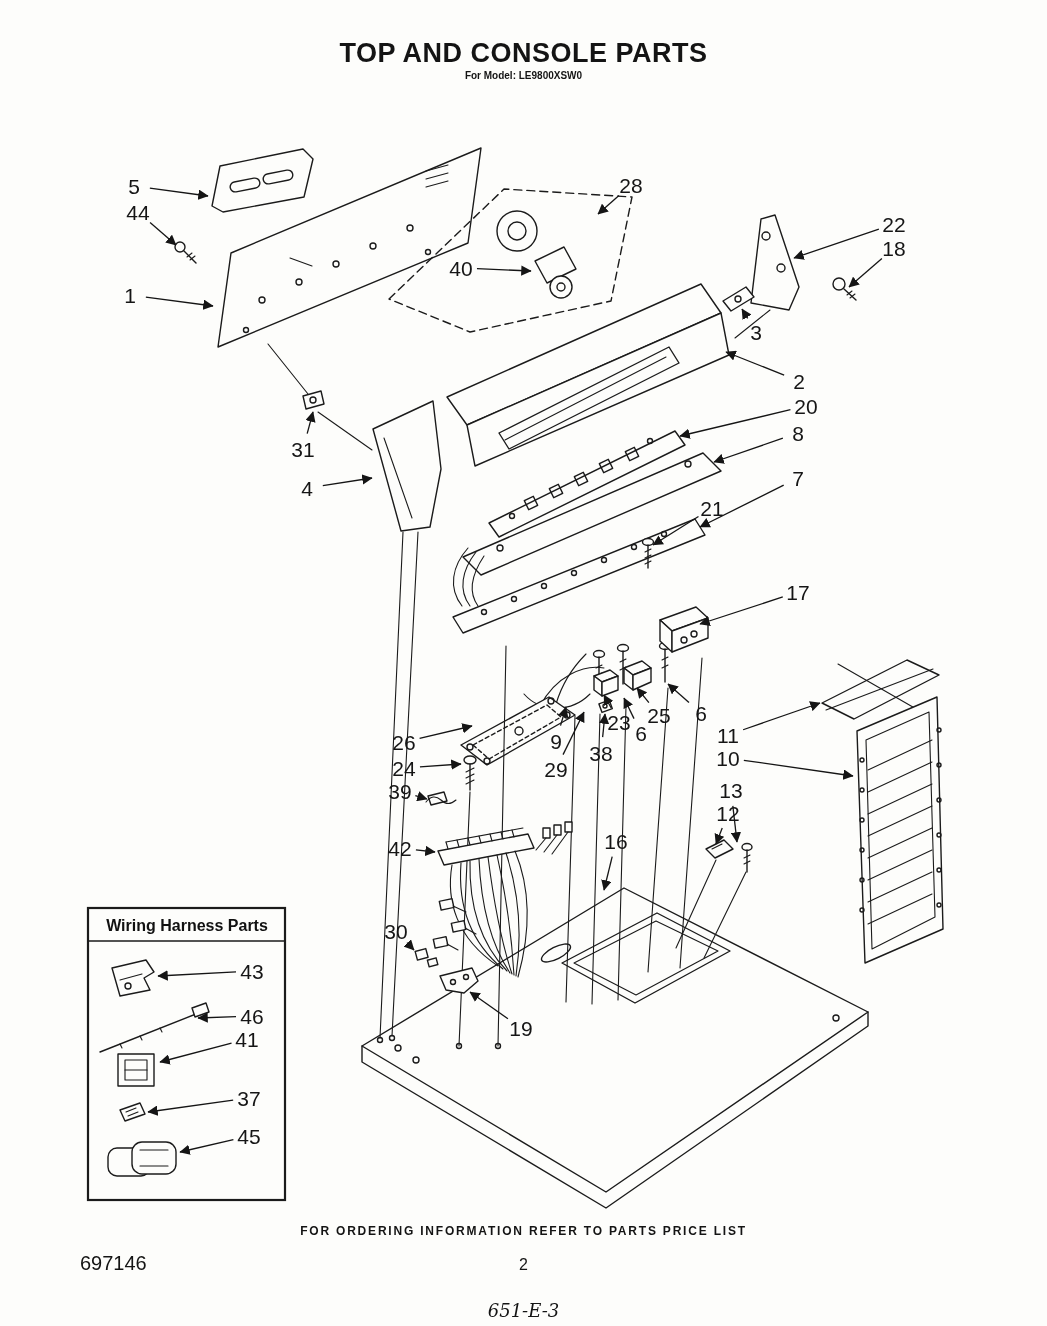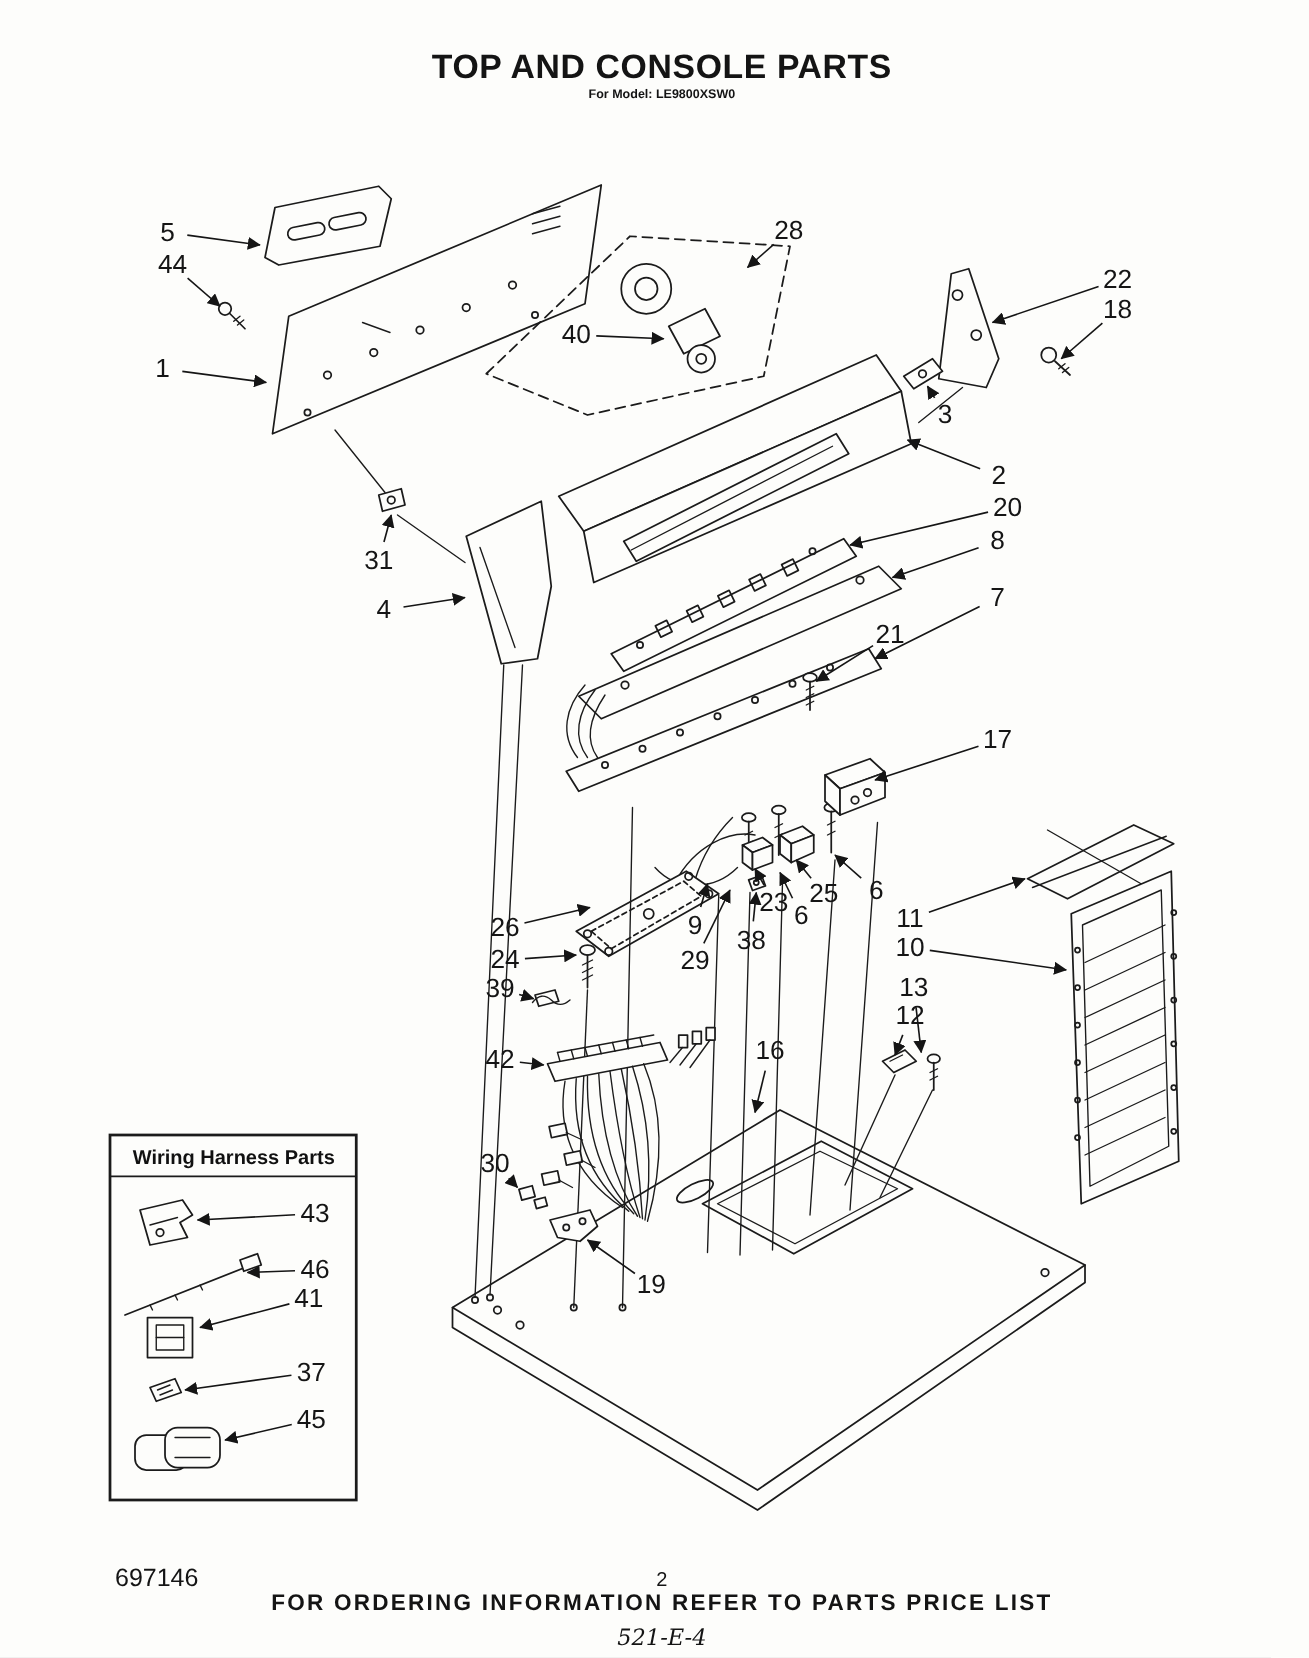--- a/index.html
+++ b/index.html
@@ -1,21 +1,21 @@
 <!DOCTYPE html>
 <html><head>
 <meta charset="utf-8">
 <style>
   html,body{margin:0;padding:0;background:#e8e8e8;}
   .page{position:relative;width:1047px;height:1326px;margin:0 auto;background:#fdfdfb;
         font-family:"Liberation Sans",sans-serif;color:#141414;overflow:hidden;}
-  .abs{position:absolute;padding-left:12px;}
+  .abs{position:absolute;}
   .title{top:38px;left:0;right:0;text-align:center;font-size:27px;font-weight:bold;letter-spacing:.5px;}
   .model{top:70px;left:0;right:0;text-align:center;font-size:10px;font-weight:bold;}
-  .ordering{top:1272px;left:0;right:0;text-align:center;font-size:18px;font-weight:bold;letter-spacing:1.8px;}
+  .ordering{top:1224px;left:0;right:0;text-align:center;font-size:12px;font-weight:bold;letter-spacing:1.8px;}
   .docnum{top:1252px;left:80px;font-size:20px;}
   .pagenum{top:1256px;left:0;right:0;text-align:center;font-size:16px;}
   .plate{top:1300px;left:0;right:0;text-align:center;font-size:18px;font-style:italic;
          font-family:"DejaVu Serif",serif;}
   svg.art{position:absolute;top:0;left:0;}
   svg .ln{stroke:#1b1b1b;fill:none;stroke-width:1.4;stroke-linecap:round;stroke-linejoin:round;}
   svg .thin{stroke-width:1.1;}
   svg .paper{fill:#fdfdfb;stroke:#1b1b1b;stroke-width:1.4;stroke-linejoin:round;}
   svg .dash{stroke-dasharray:8 5;}
   svg .dash2{stroke-dasharray:4 3;}
@@ -431,14 +431,14 @@
         <line x1="233.15153027898793" y1="1100.1968175850907" x2="148" y2="1112" class="leader" marker-end="url(#arrow)"></line>
         <text x="249" y="1098" class="callout">37</text>
         <line x1="233.4135567407382" y1="1139.6142477122926" x2="180" y2="1152" class="leader" marker-end="url(#arrow)"></line>
         <text x="249" y="1136" class="callout">45</text>
       </g>
   </svg>
 
   <div class="abs ordering">FOR ORDERING INFORMATION REFER TO PARTS PRICE LIST</div>
   <div class="abs docnum">697146</div>
   <div class="abs pagenum">2</div>
-  <div class="abs plate">521-E-4</div>
+  <div class="abs plate">651-E-3</div>
 </div>
 
 </body></html>

